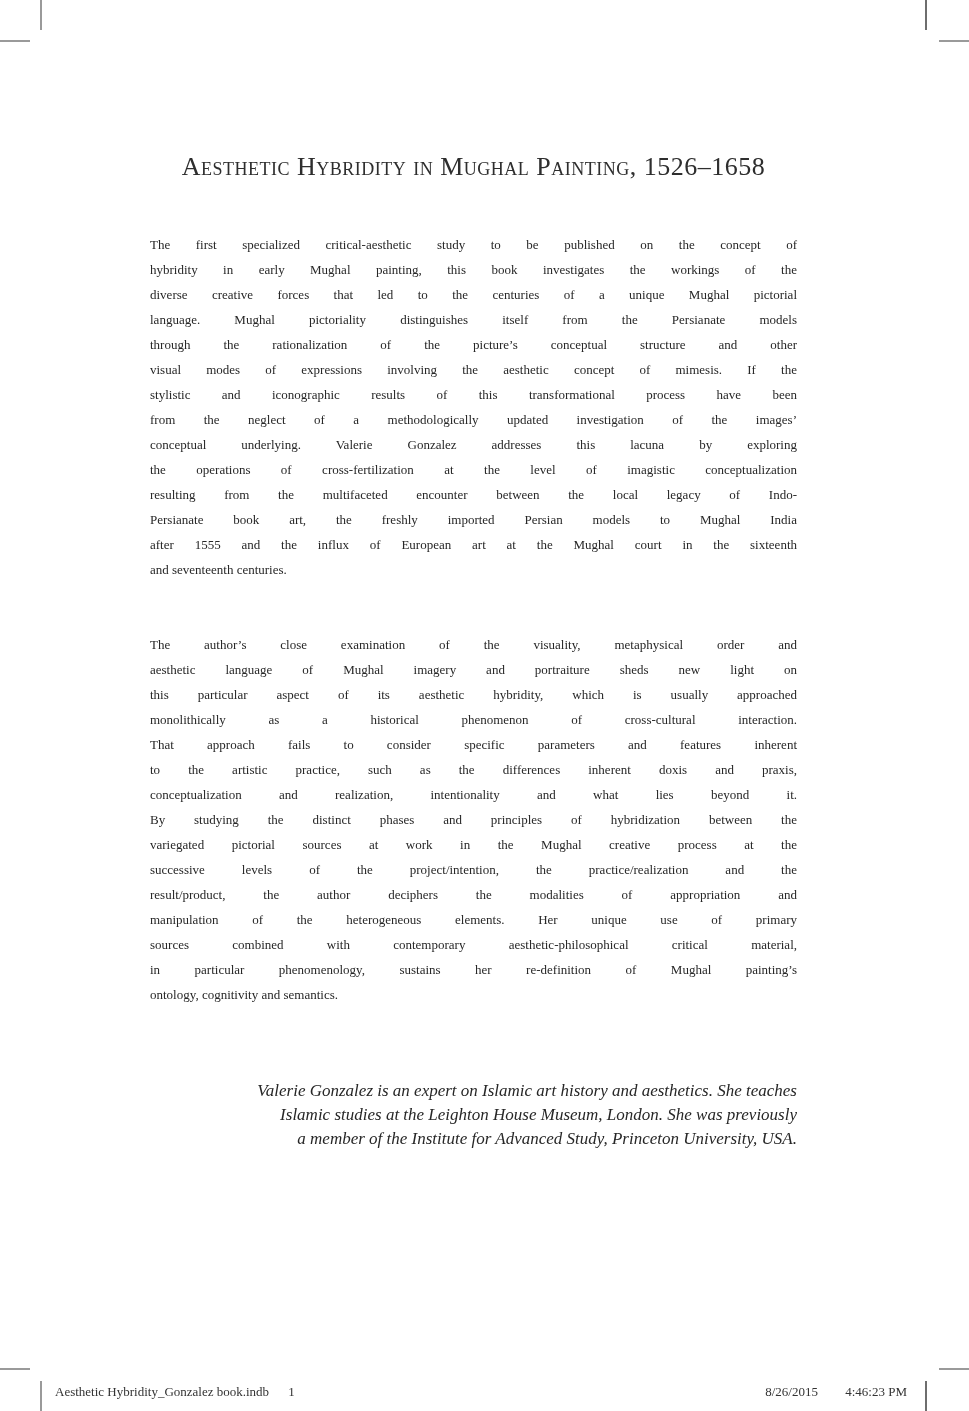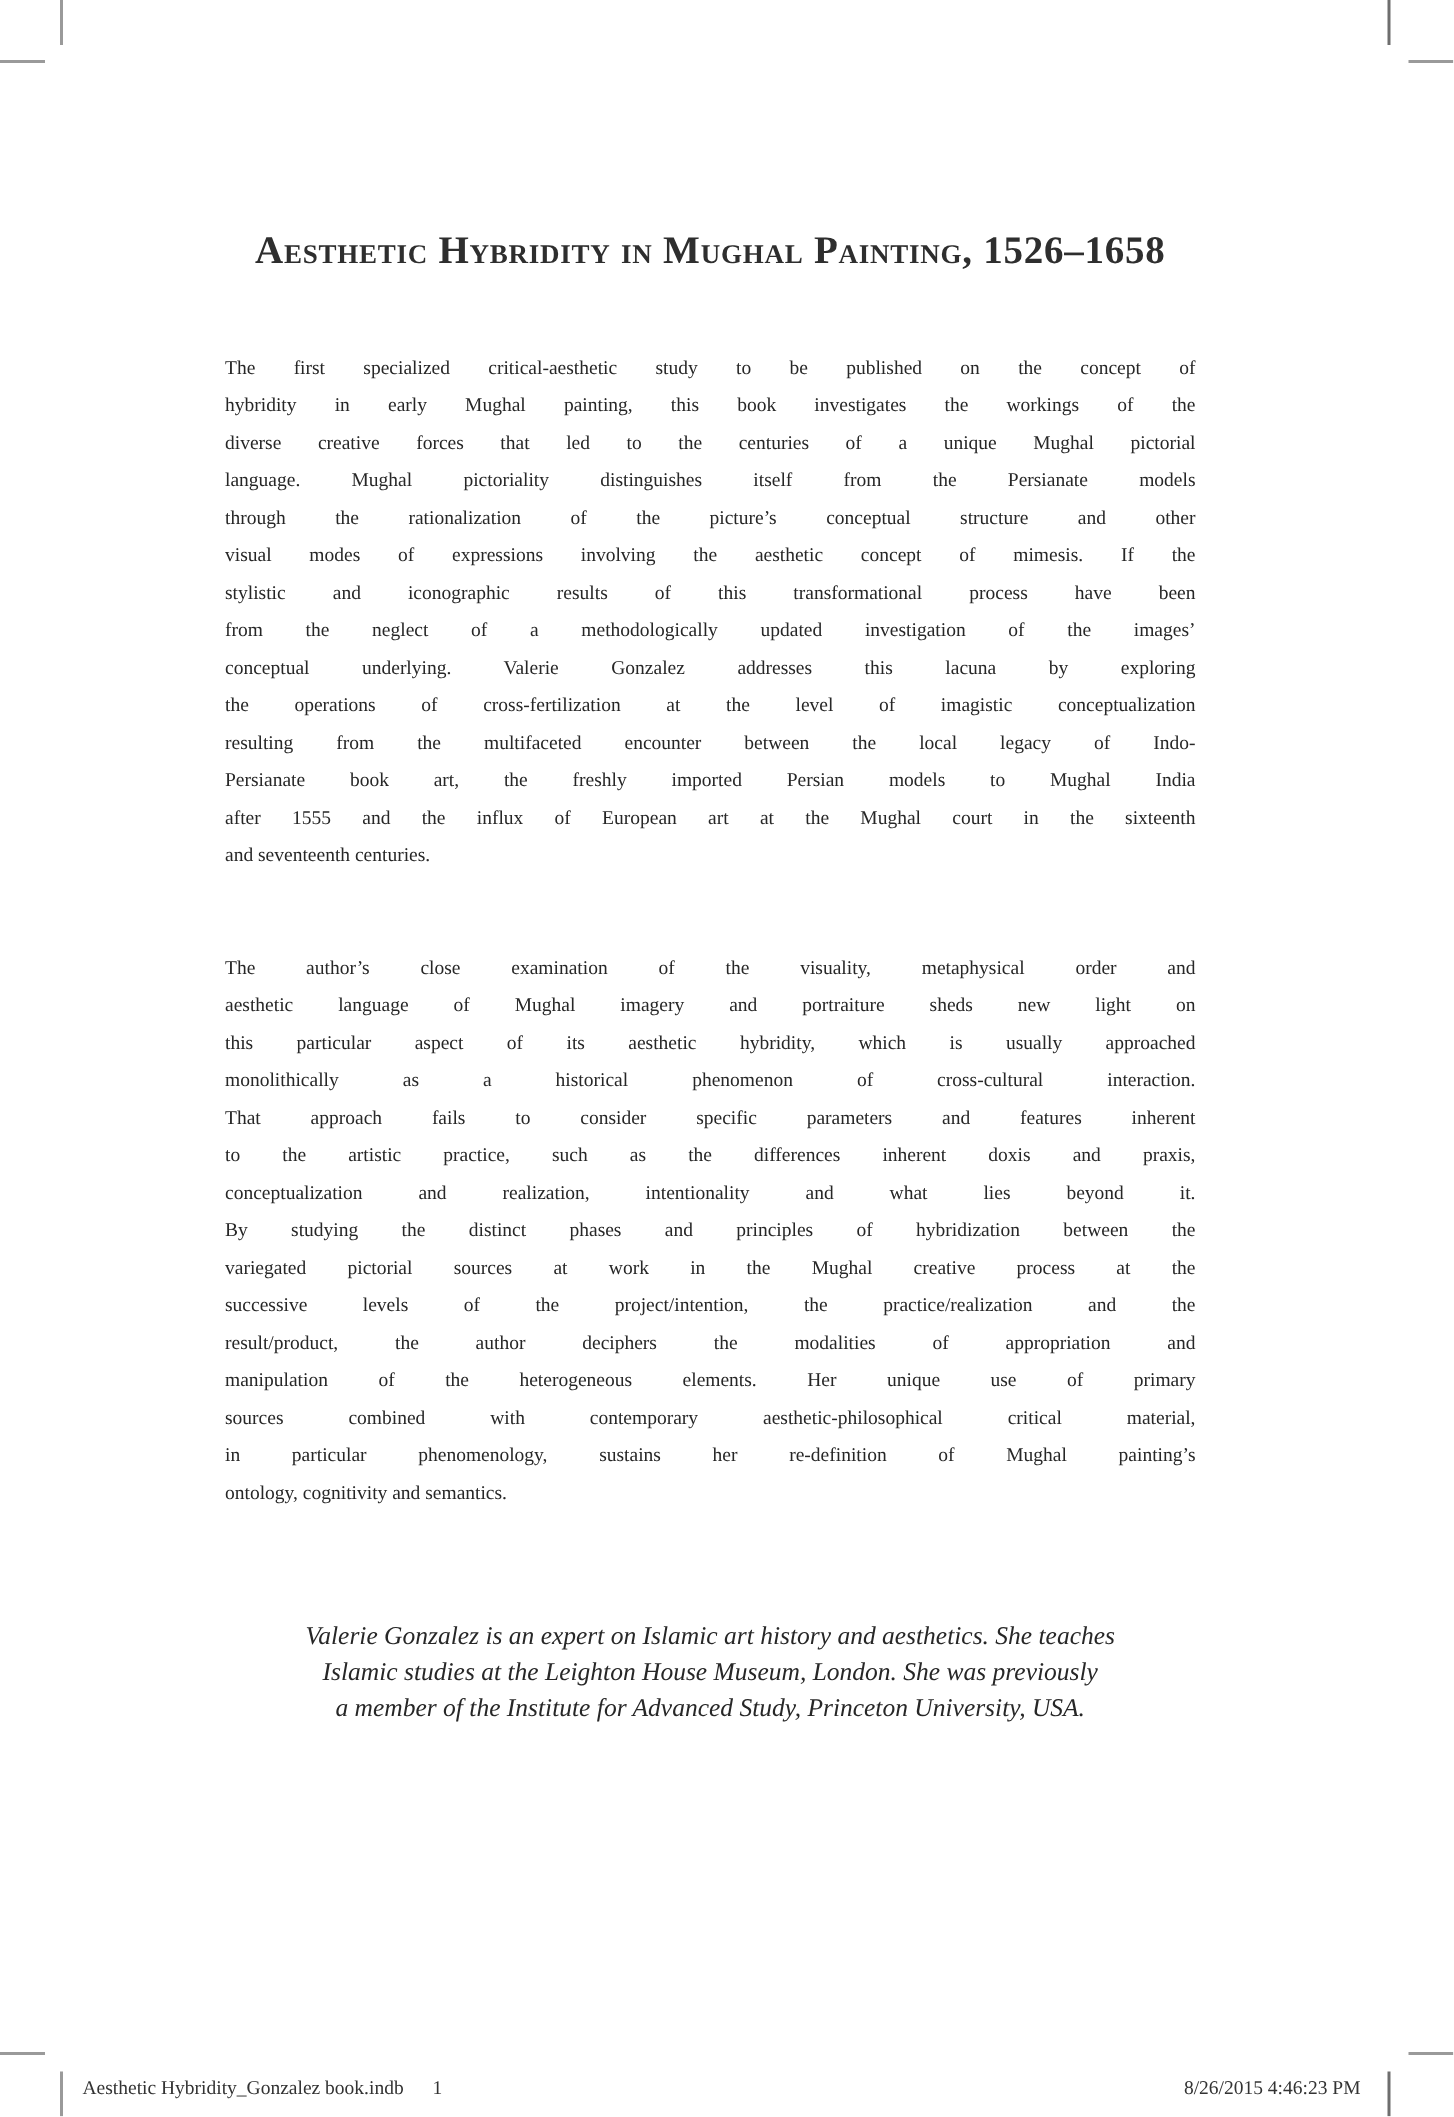--- a/index.html
+++ b/index.html
@@ -27,21 +27,21 @@
   .crop.br-h { left: 939px; top: 1368px; }
   .crop.br-v { left: 925px; top: 1381px; background: #6e6e6e; }
 
   .title {
     position: absolute;
     left: 150px;
     top: 150px;
     width: 647px;
     text-align: center;
     font-variant: small-caps;
-    font-weight: bold;
+    font-weight: normal;
     font-size: 26px;
     line-height: 34px;
     letter-spacing: 0.5px;
     white-space: nowrap;
     color: #2e2e2e;
   }
 
   .para {
     position: absolute;
     left: 150px;
@@ -56,40 +56,40 @@
 
   .bio {
     position: absolute;
     left: 150px;
     top: 1079px;
     width: 647px;
     font-style: italic;
     font-size: 17px;
     line-height: 24px;
   }
-  .bio .line { text-align: center; }
+  .bio .line { text-align: right; }
 
   .footer-left {
     position: absolute;
     left: 55px;
     top: 1384px;
     font-size: 13px;
     color: #333333;
     white-space: nowrap;
   }
   .footer-left .pg { margin-left: 16px; }
   .footer-right {
     position: absolute;
     right: 62px;
     top: 1384px;
     font-size: 13px;
     color: #333333;
     white-space: nowrap;
   }
-  .footer-right .tm { margin-left: 0; }
+  .footer-right .tm { margin-left: 24px; }
 </style>
 </head>
 <body>
 
 <div class="page">
 
   <div class="crop v tl-v"></div>
   <div class="crop h tl-h"></div>
   <div class="crop v tr-v"></div>
   <div class="crop h tr-h"></div>

